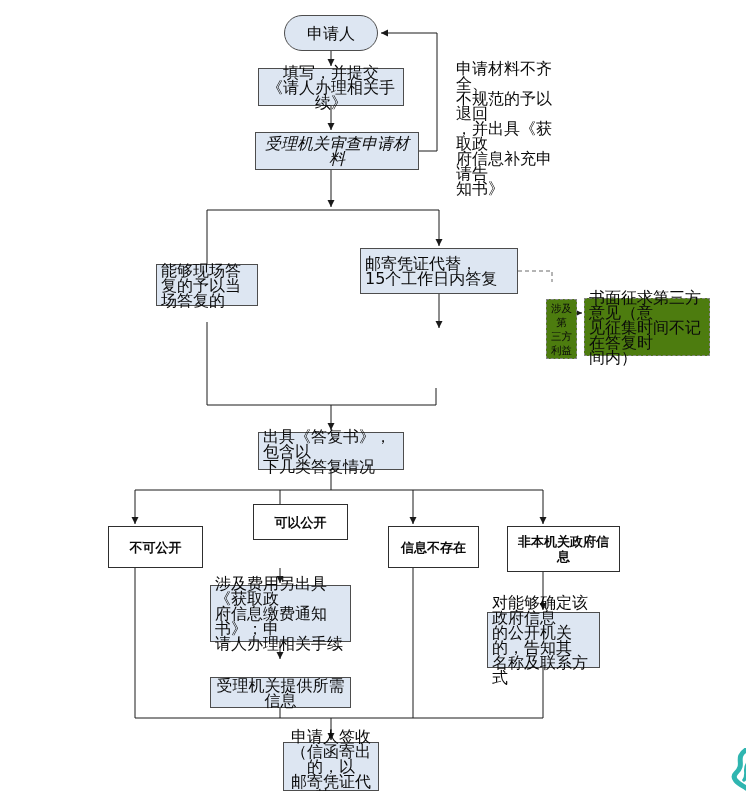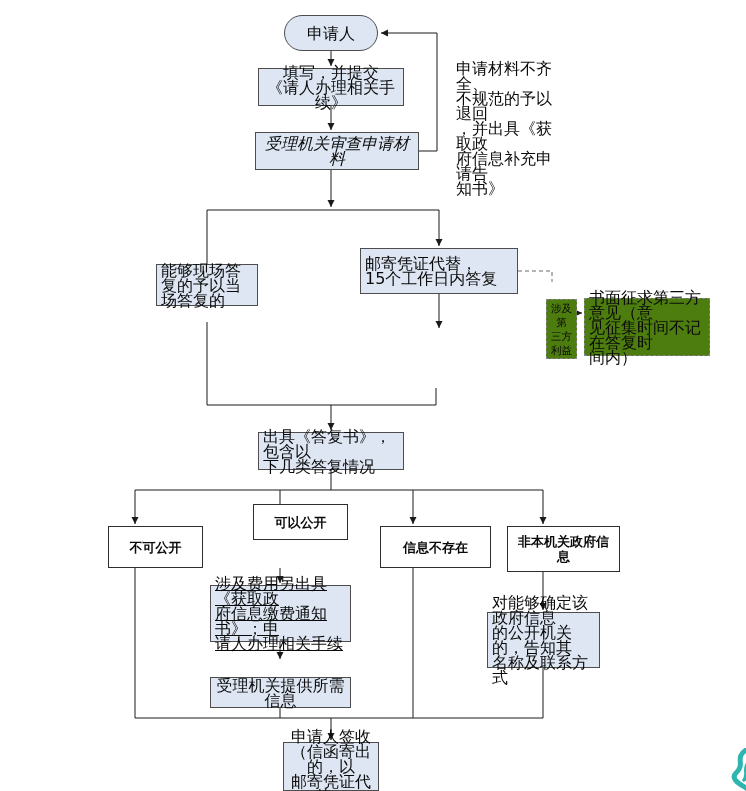--- a/index.html
+++ b/index.html
@@ -119,25 +119,25 @@
 见征集时间不记在答复时
 间内）</div>
 
   <div class="node" style="left:258px; top:432px; width:146px; height:38px;">出具《答复书》，包含以
 下几类答复情况</div>
 
   <div class="node category" style="left:88px; top:526px; width:95px; height:42px;">不可公开</div>
 
   <div class="node category" style="left:233px; top:504px; width:95px; height:36px;">可以公开</div>
 
-  <div class="node category" style="left:360px; top:526px; width:111px; height:42px;">信息不存在</div>
+  <div class="node category" style="left:368px; top:526px; width:91px; height:42px;">信息不存在</div>
 
   <div class="node category" style="left:487px; top:526px; width:113px; height:46px;">非本机关政府信息</div>
 
-  <div class="node" style="left:210px; top:585px; width:141px; height:57px;text-decoration:underline;">涉及费用另出具《获取政
+  <div class="node" style="left:210px; top:585px; width:141px; height:57px;">涉及费用另出具《获取政
 府信息缴费通知书》；申
 请人办理相关手续</div>
 
   <div class="node center" style="left:210px; top:661px; width:141px; height:31px;margin-top:16px;">受理机关提供所需信息</div>
 
   <div class="node center" style="left:283px; top:742px; width:96px; height:49px;">申请人签收
 （信函寄出的，以
 邮寄凭证代替）</div>
 
   <div class="node" style="left:487px; top:612px; width:113px; height:56px;">对能够确定该政府信息

